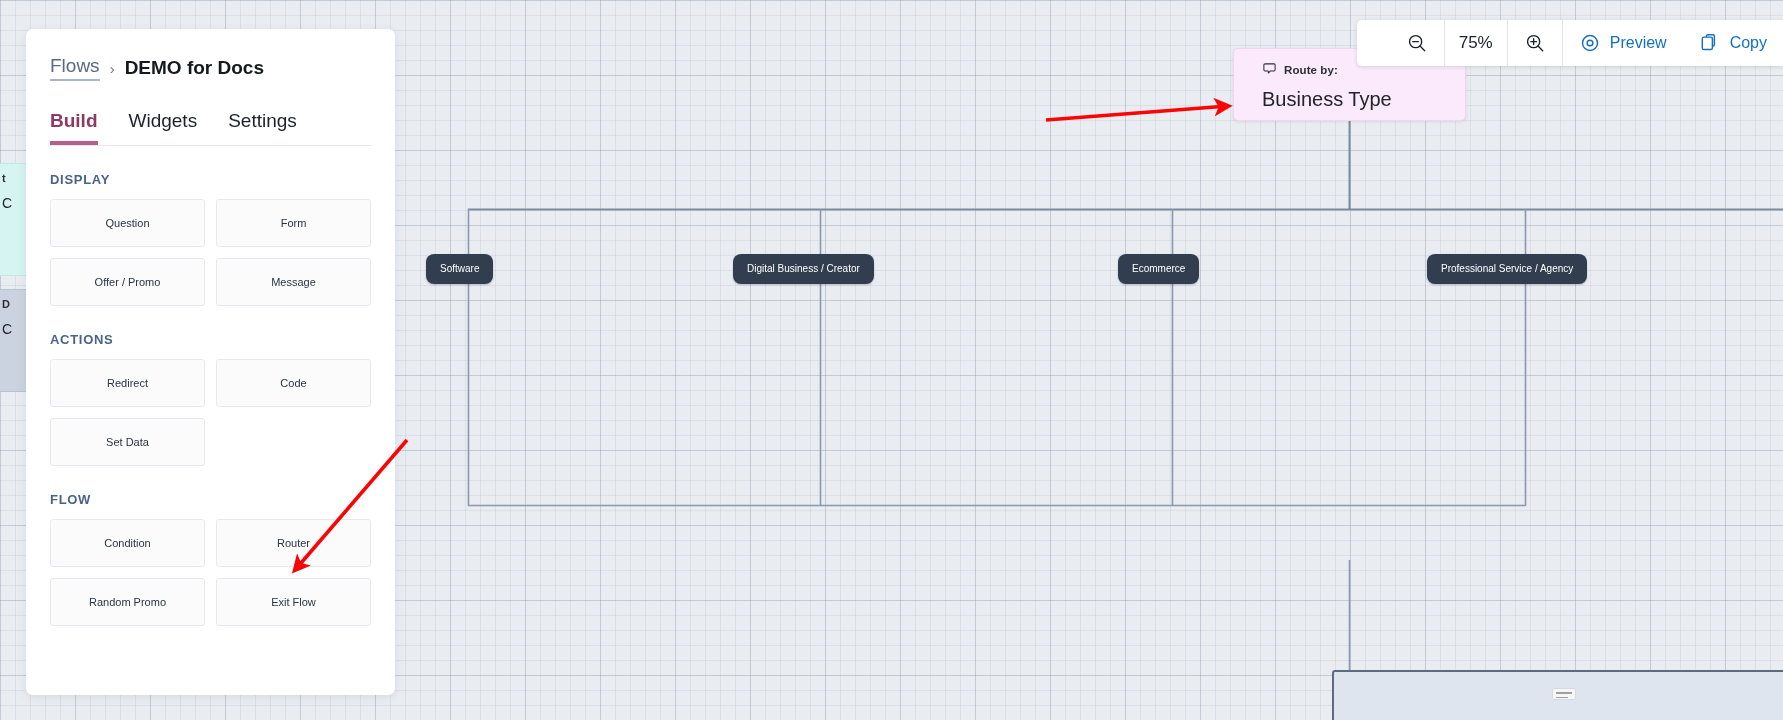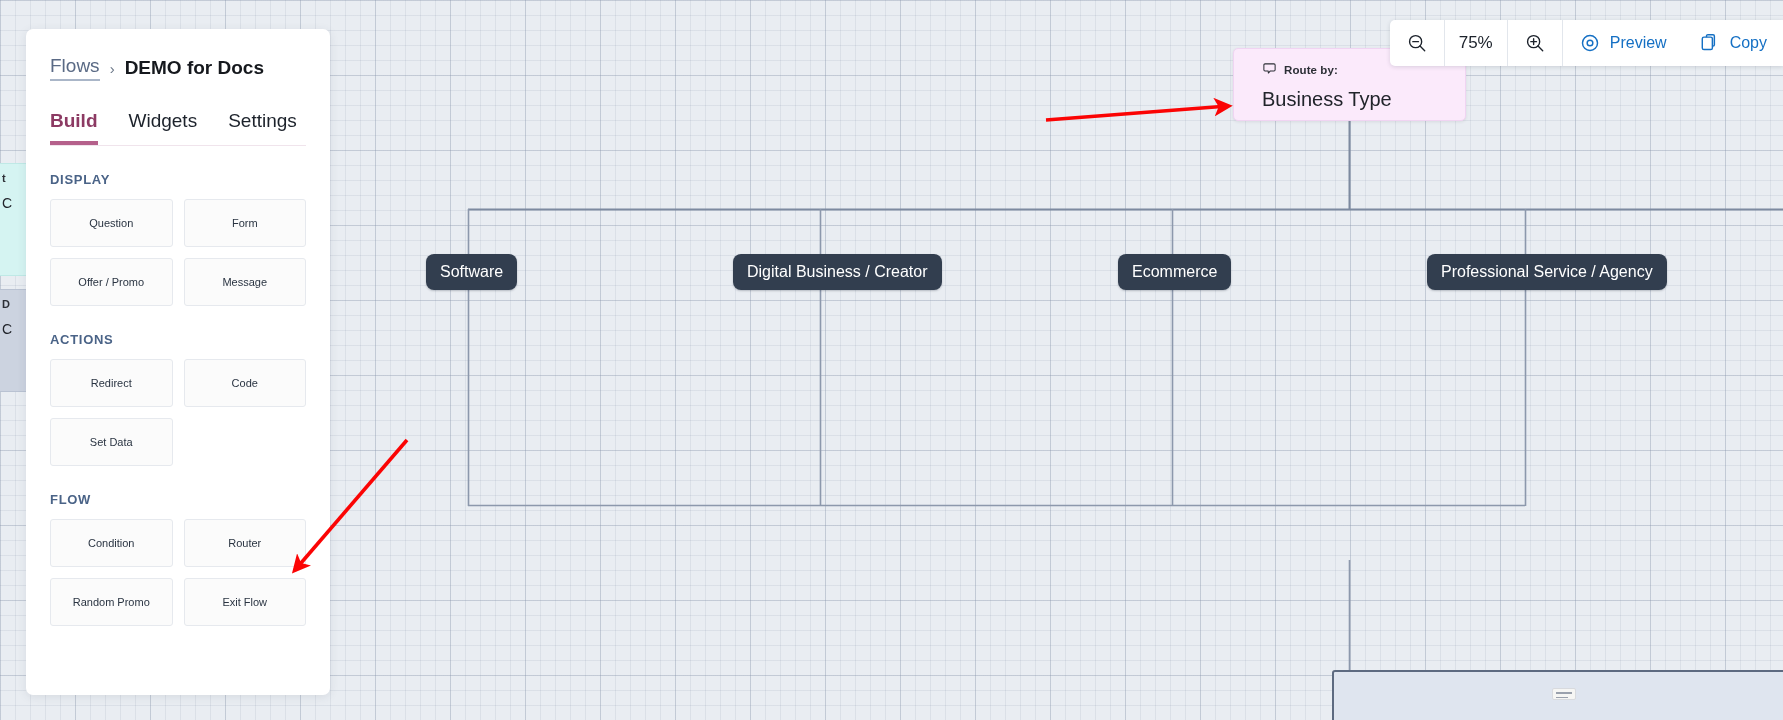--- a/index.html
+++ b/index.html
@@ -32,21 +32,21 @@
     inset: 0;
     pointer-events: none;
   }
 
   
   .node-pill {
     position: absolute;
     background: #323e4f;
     color: #ffffff;
     border-radius: 8px;
-    font-size: 16px;
+    font-size: 10px;
     line-height: 1;
     padding: 10px 14px;
     white-space: nowrap;
     box-shadow: 0 1px 2px rgba(30,40,55,0.25);
   }
 
   
   #router-node {
     position: absolute;
     left: 1233px;
@@ -142,20 +142,21 @@
     position: absolute;
     top: 20px;
     right: 0;
     height: 46px;
     display: flex;
     align-items: stretch;
     background: #ffffff;
     border-radius: 5px 0 0 5px;
     box-shadow: 0 1px 4px rgba(40,50,70,0.16);
     overflow: hidden;
+    padding-left: 33px;
   }
   #toolbar .tb-item {
     display: flex;
     align-items: center;
     justify-content: center;
     padding: 0 16px;
     gap: 9px;
     cursor: pointer;
     color: #1570c4;
     font-size: 16px;
@@ -169,21 +170,21 @@
     display: flex;
     align-items: center;
   }
   #toolbar svg { display: block; }
 
   
   #panel {
     position: absolute;
     left: 26px;
     top: 29px;
-    width: 304px;
+    width: 369px;
     height: 666px;
     background: #ffffff;
     border-radius: 7px;
     box-shadow: 0 2px 10px rgba(45,55,75,0.10);
     padding: 26px 24px 17px 24px;
   }
 
   #breadcrumb {
     display: flex;
     align-items: center;

